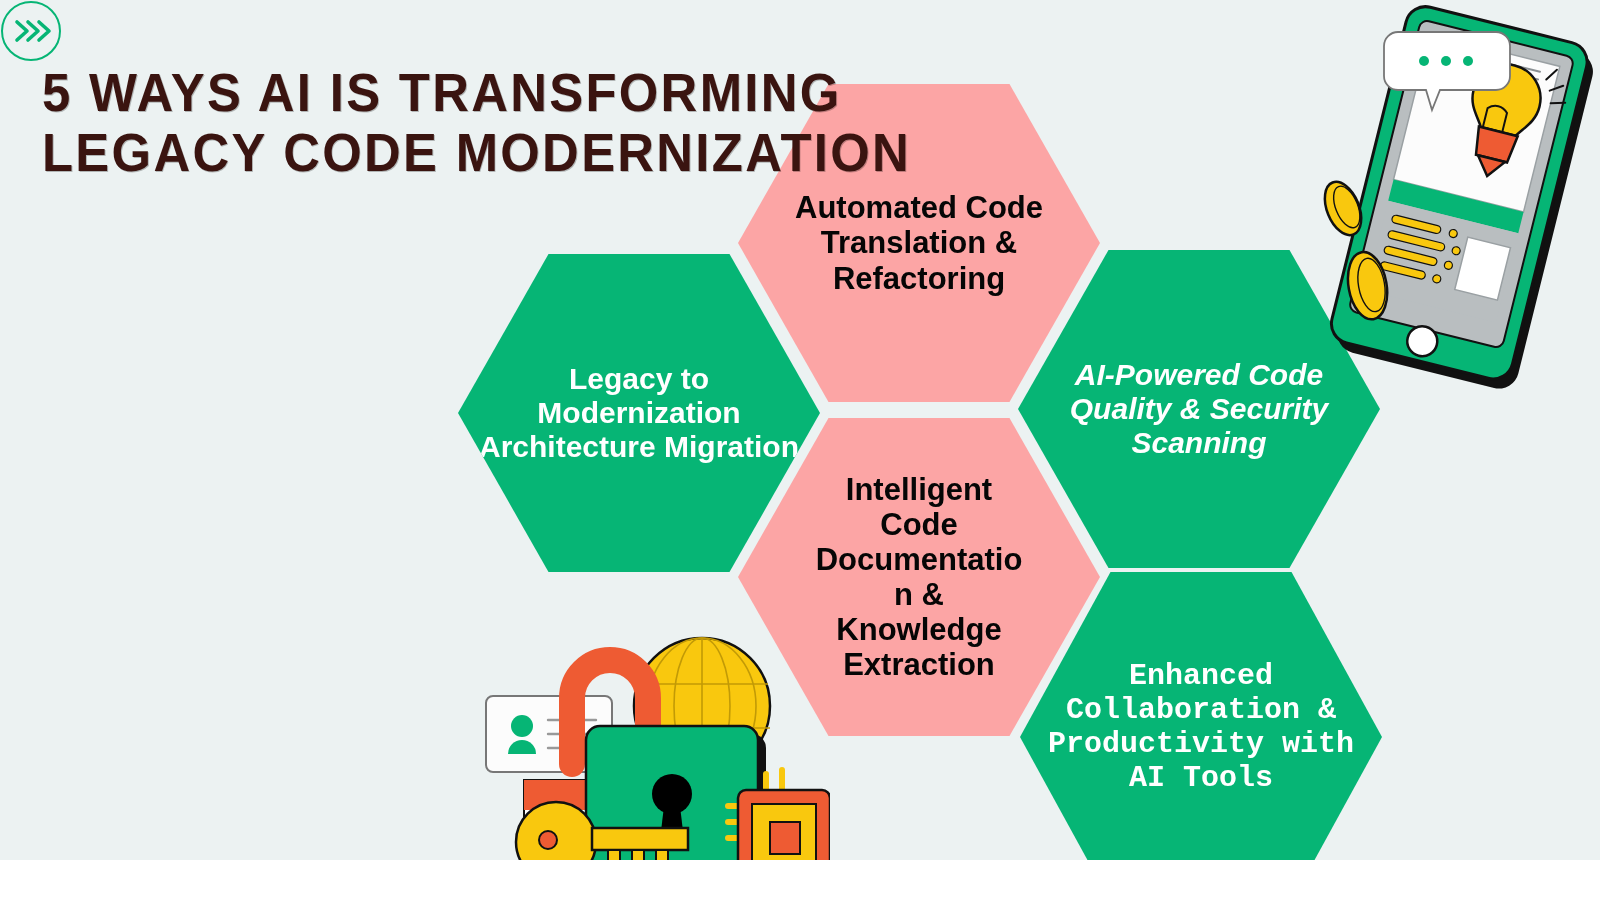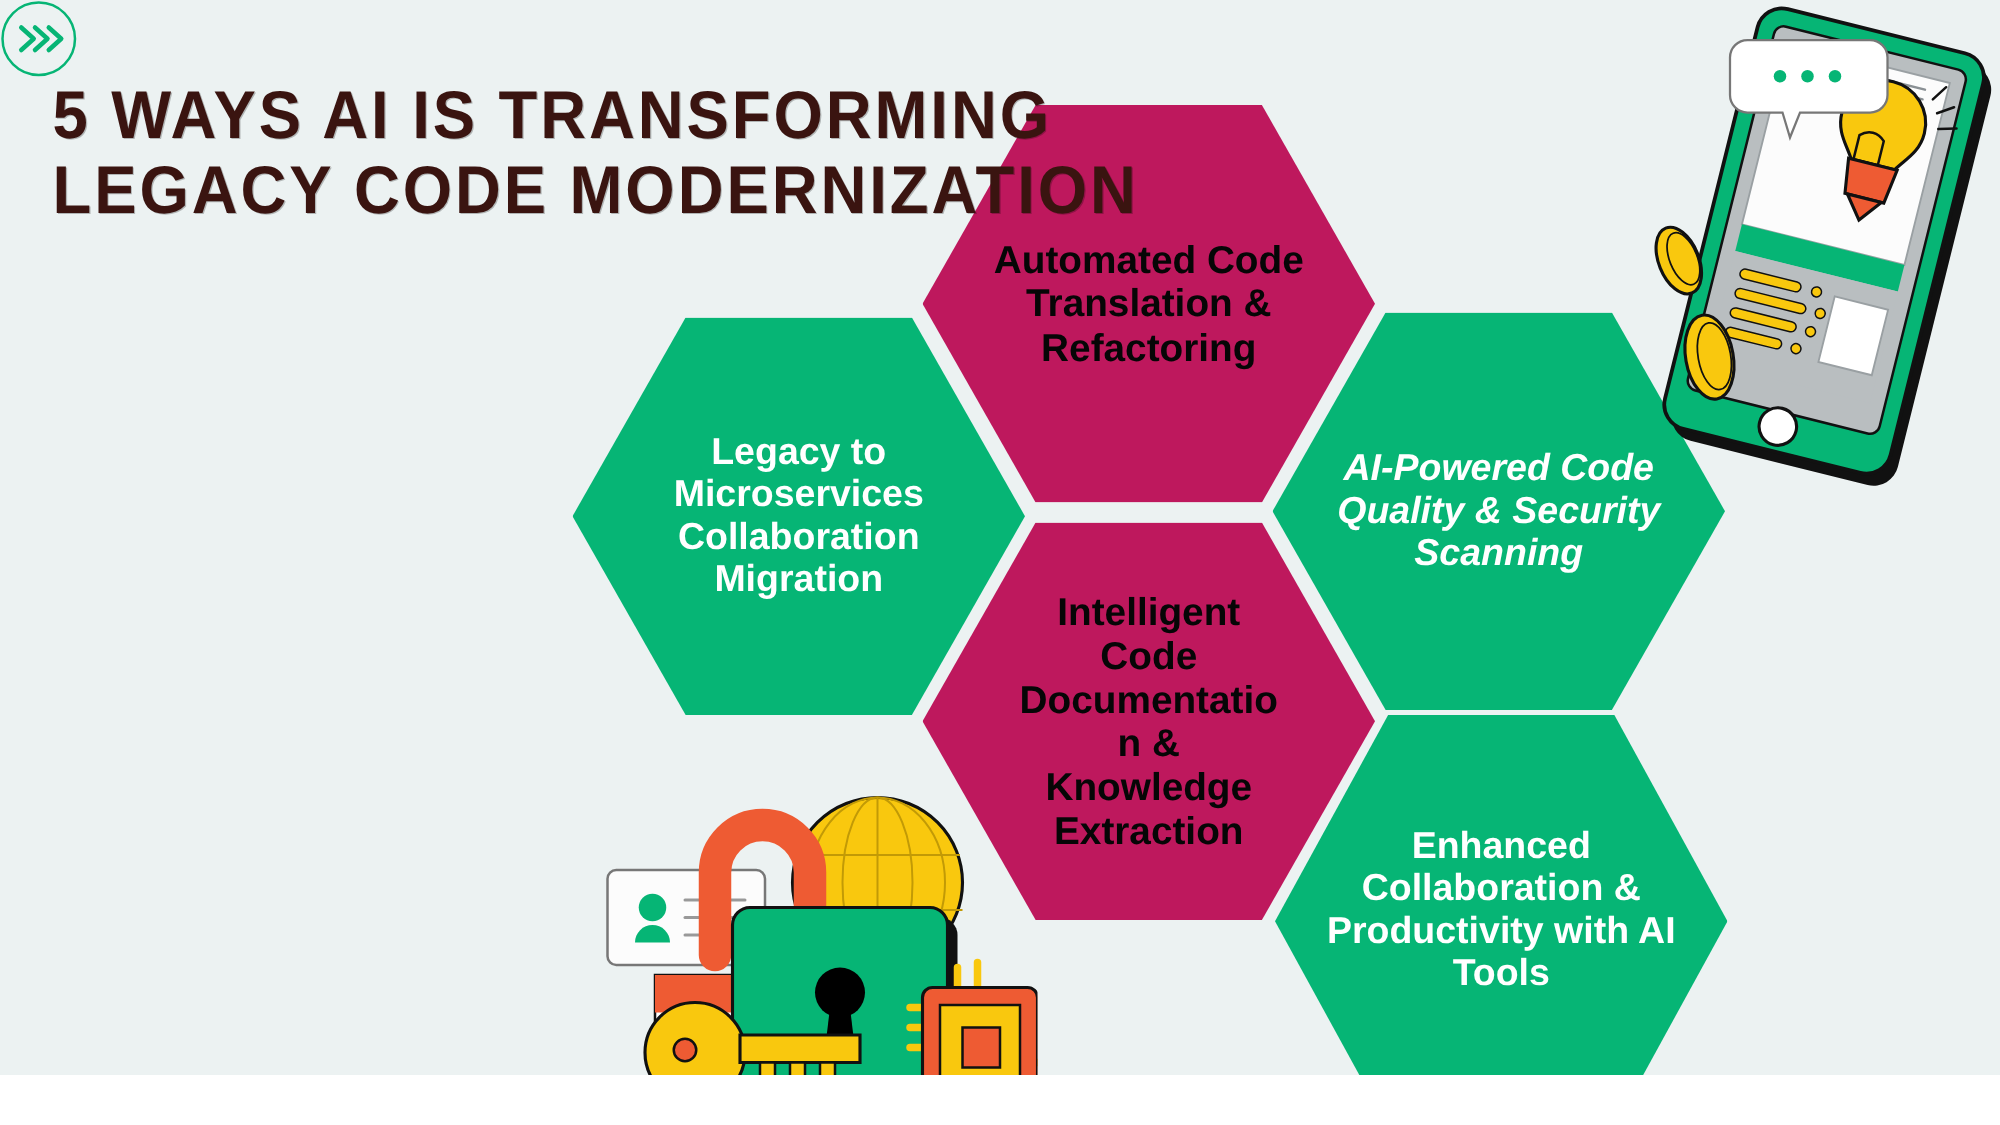--- a/index.html
+++ b/index.html
@@ -55,37 +55,37 @@
   .hex-label {
     text-align: center;
     font-weight: 700;
     line-height: 1.13;
     padding: 0 14px;
     box-sizing: border-box;
     word-break: break-word;
     overflow-wrap: break-word;
     white-space: pre-line;
   }
-  .hex.orange { background: #be185d; align-items: center; }
+  .hex.orange { background: #fca5a5; align-items: center; }
   .hex.green  { background: #06B575; }
   .hex.orange .hex-label { color: #060606; }
   .hex.green  .hex-label { color: #FFFFFF; }
 
   
   #hex-automated        { left: 738px;  top: 84px;  width: 362px; height: 318px; }
   #hex-legacy           { left: 458px;  top: 254px; width: 362px; height: 318px; }
   #hex-ai-powered       { left: 1018px; top: 250px; width: 362px; height: 318px; }
   #hex-intelligent      { left: 738px;  top: 418px; width: 362px; height: 318px; }
   #hex-enhanced         { left: 1020px; top: 572px; width: 362px; height: 330px; }
 
   #hex-automated   .hex-label { font-size: 31px; }
   #hex-legacy      .hex-label { font-size: 30px; }
   #hex-ai-powered  .hex-label { font-size: 30px; font-style: italic; }
   #hex-intelligent .hex-label { font-size: 31px; max-width: 250px; }
-  #hex-enhanced    .hex-label { font-size: 30px; margin-top: -18px; }
+  #hex-enhanced    .hex-label { font-size: 30px; margin-top: -18px; font-family: Liberation Mono, monospace; }
 
   
   .illus { position: absolute; }
   #phone-illustration  { left: 1300px; top: -6px;  width: 320px; height: 420px; z-index: 3; }
   #security-illustration { left: 480px; top: 578px; width: 350px; height: 330px; z-index: 6; }
   #next-arrow-button   { left: 1412px; top: 722px; width: 62px;  height: 62px; z-index: 7; }
 </style>
 </head>
 <body>
 
@@ -94,21 +94,21 @@
   <div id="title-block">
     <div class="title-line">5 Ways AI Is Transforming</div>
     <div class="title-line">Legacy Code Modernization</div>
   </div>
 
   <div class="hex orange" id="hex-automated">
     <div class="hex-label">Automated Code Translation &amp; Refactoring</div>
   </div>
 
   <div class="hex green" id="hex-legacy">
-    <div class="hex-label">Legacy to Microservices Collaboration Migration</div>
+    <div class="hex-label">Legacy to Modernization Architecture Migration</div>
   </div>
 
   <div class="hex green" id="hex-ai-powered">
     <div class="hex-label">AI-Powered Code Quality &amp; Security Scanning</div>
   </div>
 
   <div class="hex orange" id="hex-intelligent">
     <div class="hex-label">Intelligent Code Documentation &amp; Knowledge Extraction</div>
   </div>
 

